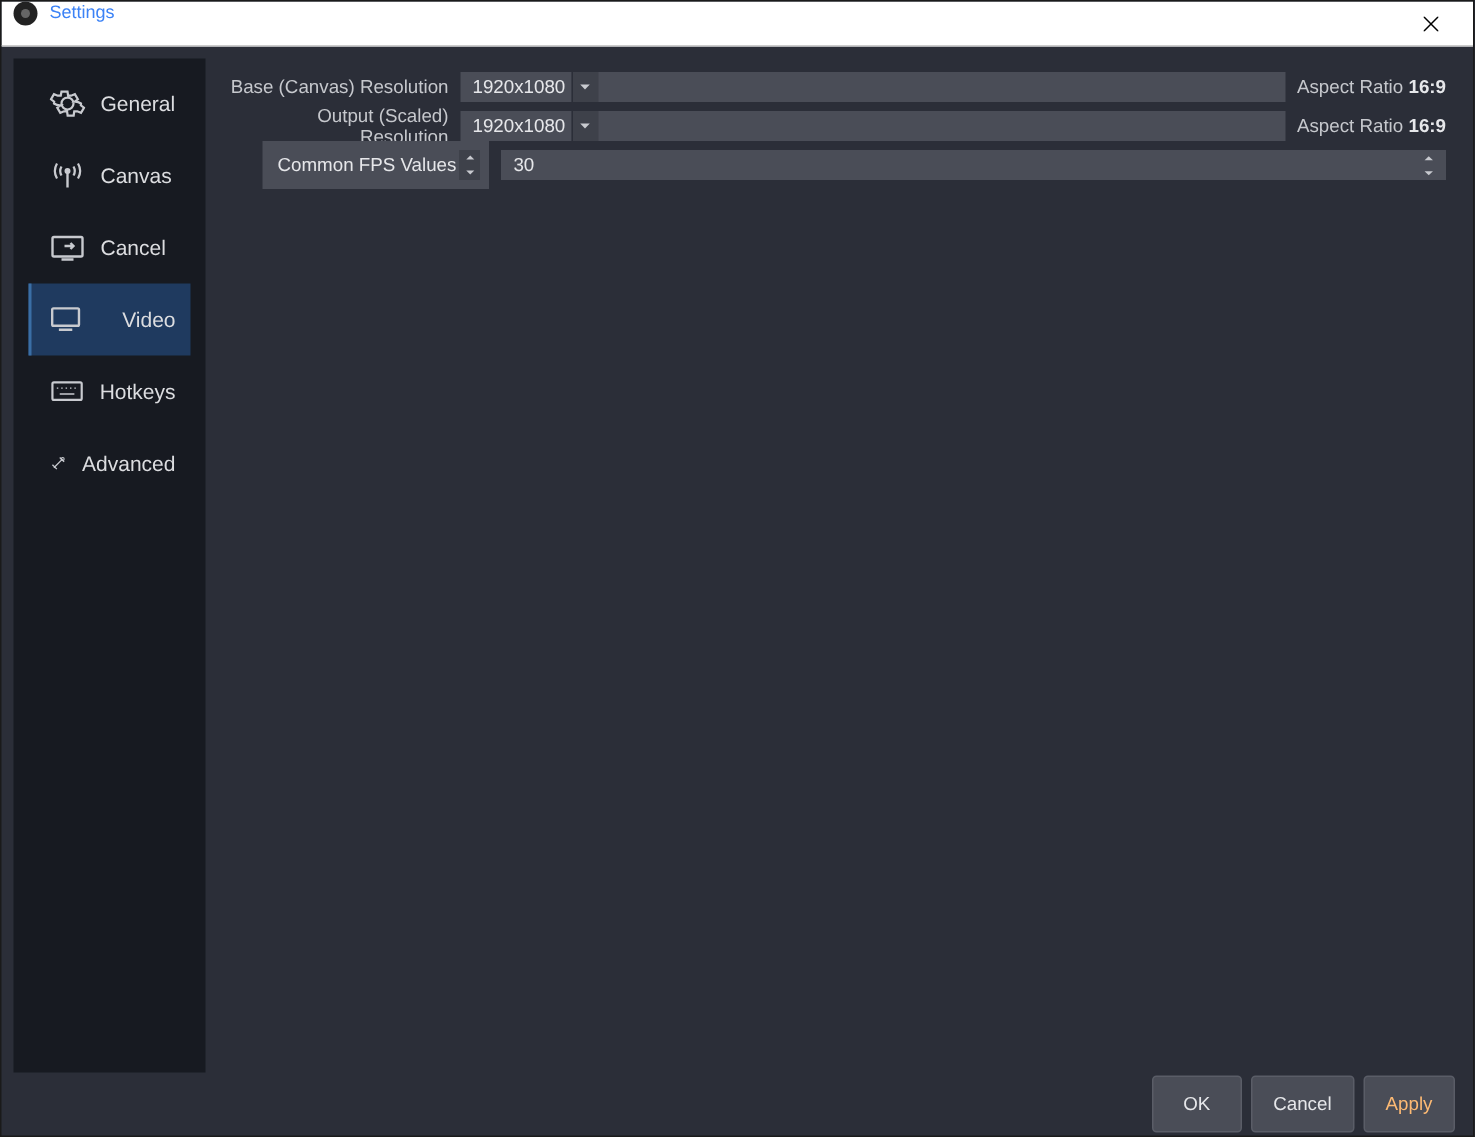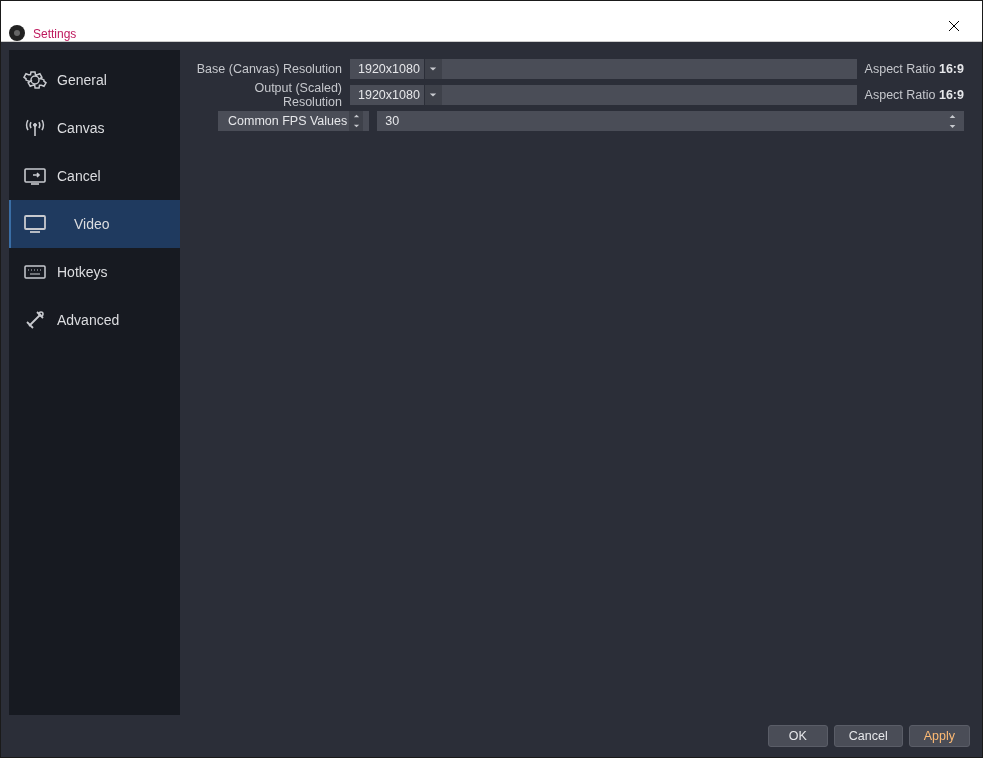--- a/index.html
+++ b/index.html
@@ -9,25 +9,25 @@
   background: #2b2e38;
   color: #d7d9de;
   width: 983px;
   height: 758px;
   overflow: hidden;
   display: flex;
   flex-direction: column;
   border: 1px solid #1a1a1a;
 }
 .titlebar {
-  height: 41px;
+  height: 30px;
   background: #ffffff;
-  color: #be185d;
-  display: flex;
-  align-items: flex-end;
+  color: #3b82f6;
+  display: flex;
+  align-items: flex-start;
   padding: 0 8px;
   border-bottom: 1px solid #ccc;
 }
 .titlebar .app-icon {
   width: 16px; height: 16px;
   border-radius: 50%;
   background: #222;
   margin-right: 8px;
   display:flex; align-items:center; justify-content:center;
 }
@@ -43,25 +43,25 @@
   font-size: 16px; cursor:pointer;
 }
 .main {
   flex: 1;
   display: flex;
   padding: 8px;
   gap: 8px;
   min-height: 0;
 }
 .sidebar {
-  width: 171px;
+  width: 128px;
   background: #171a21;
   display: flex;
   flex-direction: column;
-  padding: 6px 0;
+  padding: 6px 10px;
 }
 .sidebar-item {
   display: flex;
   align-items: center;
   gap: 10px;
   padding: 12px 10px 12px 14px;
   color: #dcdde0;
   cursor: pointer;
   font-size: 14px;
 }
@@ -137,33 +137,33 @@
 .footer {
   height: 34px;
   display: flex;
   justify-content: flex-end;
   align-items: center;
   gap: 6px;
   padding: 0 12px 8px 0;
 }
 .btn {
   min-width: 60px;
-  height: 22px;
+  height: 38px;
   padding: 0 14px;
   background: #4a4d57;
   border: 1px solid #5a5d67;
   color: #e6e7ea;
   font-size: 12.5px;
   border-radius: 3px;
   display:flex; align-items:center; justify-content:center;
   cursor:pointer;
 }
 .btn.disabled { color: #fdba74; cursor:default; }
 .fps-label-combo{
-  background:#4a4d57; height:20px; display:flex; align-items:center;
+  background:#4a4d57; height:32px; display:flex; align-items:center;
   padding:0 6px 0 10px; font-size:12.5px; color:#e6e7ea;
 }
 .spin-ctrl{
   width:14px; display:flex; flex-direction:column; height:20px;
   background:#3e414a; margin-left:2px;
 }
 .spin-ctrl div{flex:1;display:flex;align-items:center;justify-content:center;}
 .spin-ctrl svg{width:7px;height:4px;fill:#c8cacf;}
 </style>
 </head>

